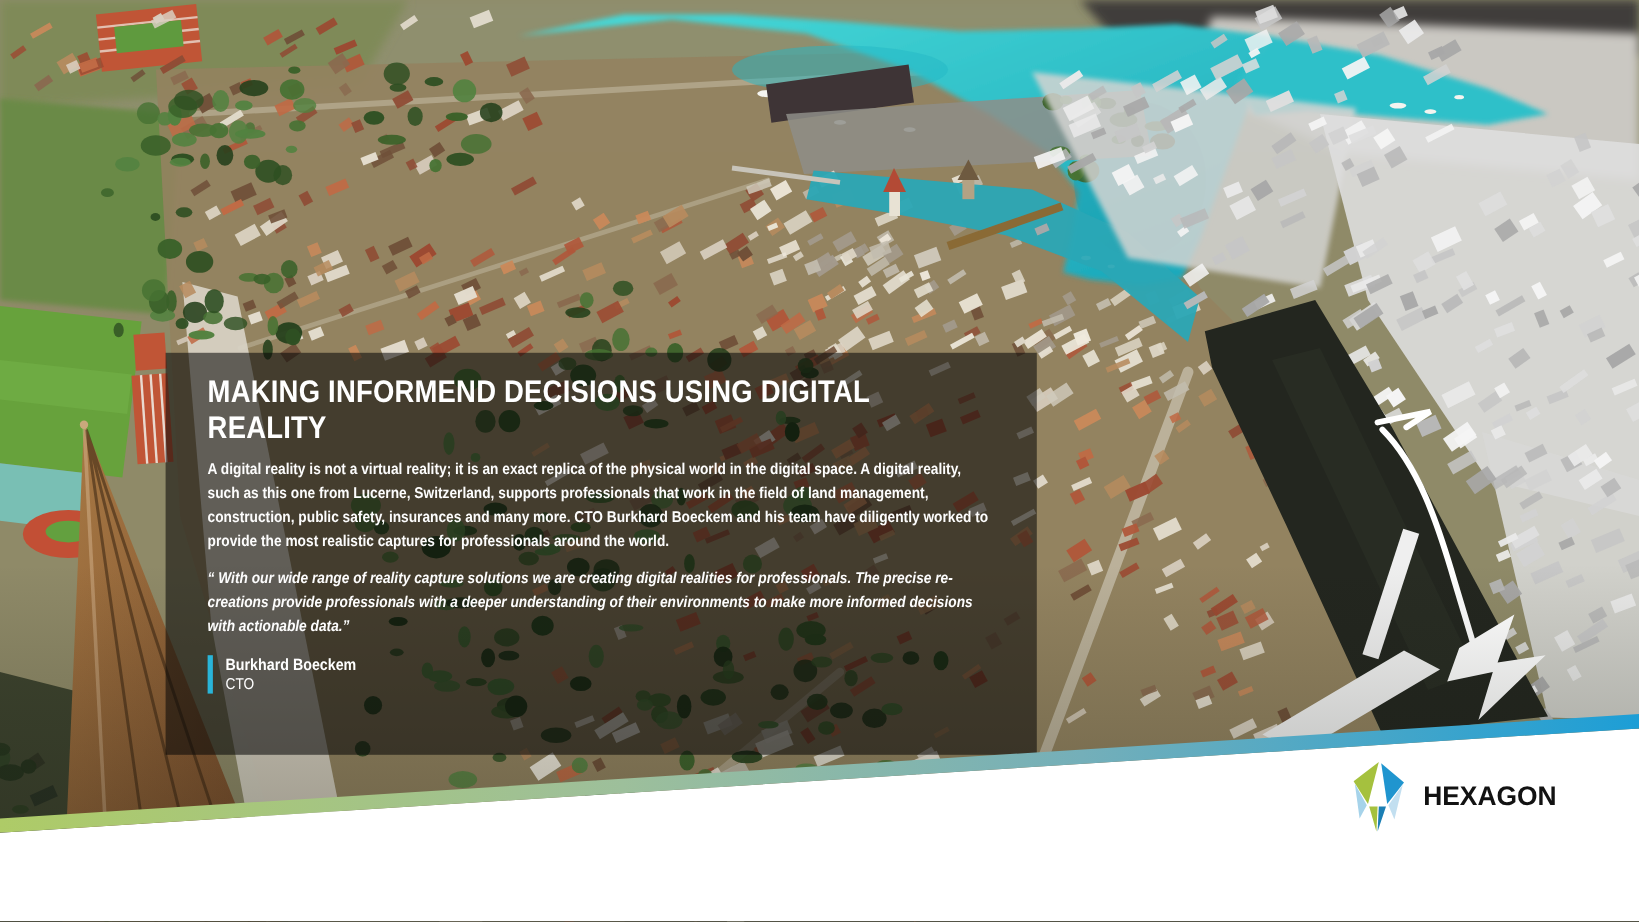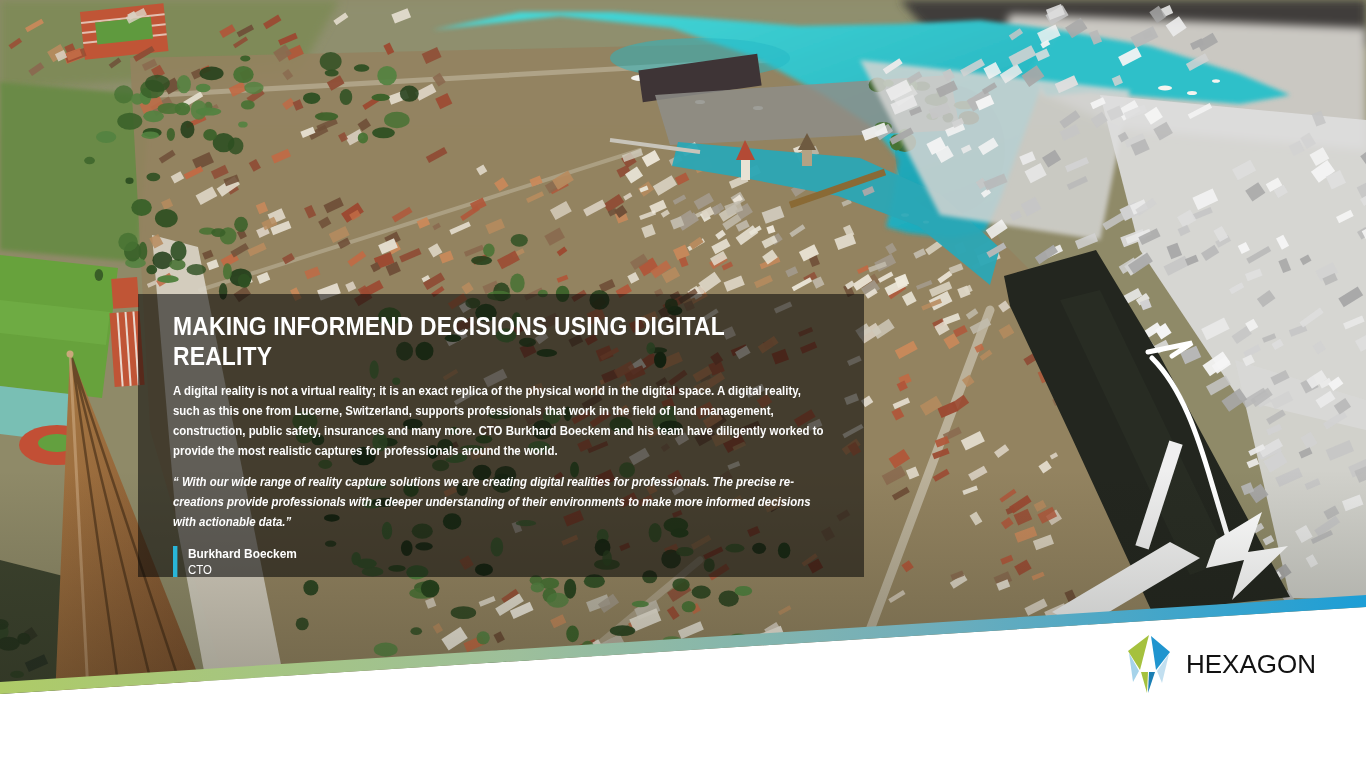--- a/index.html
+++ b/index.html
@@ -4,21 +4,21 @@
 <style>
   html,body{margin:0;padding:0;background:#000;}
   .stage{
     position:relative;width:1366px;height:768px;overflow:hidden;
     font-family:"Liberation Sans","DejaVu Sans",sans-serif;
     background:#8b8f6d;
   }
   .scene{position:absolute;inset:0;display:block;}
   
   .panel{
-    position:absolute;left:138px;top:294px;width:726px;height:283px;
+    position:absolute;left:138px;top:294px;width:726px;height:335px;
     background:rgba(8,8,8,0.56);
     color:#fff;box-sizing:border-box;
     padding:18px 16px 0 35px;overflow:hidden;
   }
   .cond{transform:scaleX(0.88);transform-origin:0 0;width:740px;}
   .panel h1{
     margin:0 0 9px 0;font-size:26px;line-height:1.15;font-weight:700;
     letter-spacing:0.2px;color:#fff;
   }
   .panel .body-copy{
@@ -37,21 +37,21 @@
     clip-path:polygon(0 694px,1366px 607px,1366px 768px,0 768px);
   }
   .band-stripe{
     position:absolute;inset:0;z-index:6;
     background:linear-gradient(90deg,#aecb67 0%,#9dbf9b 38%,#74afb9 66%,#1d9ed6 100%);
     clip-path:polygon(0 682px,1366px 595px,1366px 607px,0 694px);
   }
   .logo{position:absolute;z-index:7;left:1120px;top:633px;display:flex;align-items:center;}
   .logo svg{width:56px;height:62px;display:block;}
   .wordmark{
-    font-size:26px;font-weight:400;color:#121212;letter-spacing:0px;
+    font-size:22px;font-weight:700;color:#121212;letter-spacing:0px;
     margin-left:10px;transform:scaleY(1.02);
   }
 </style>
 </head>
 <body>
 
 <div class="stage">
 
   <svg class="scene" id="scene-svg" viewBox="0 0 1366 768" preserveAspectRatio="none">
     <defs>

